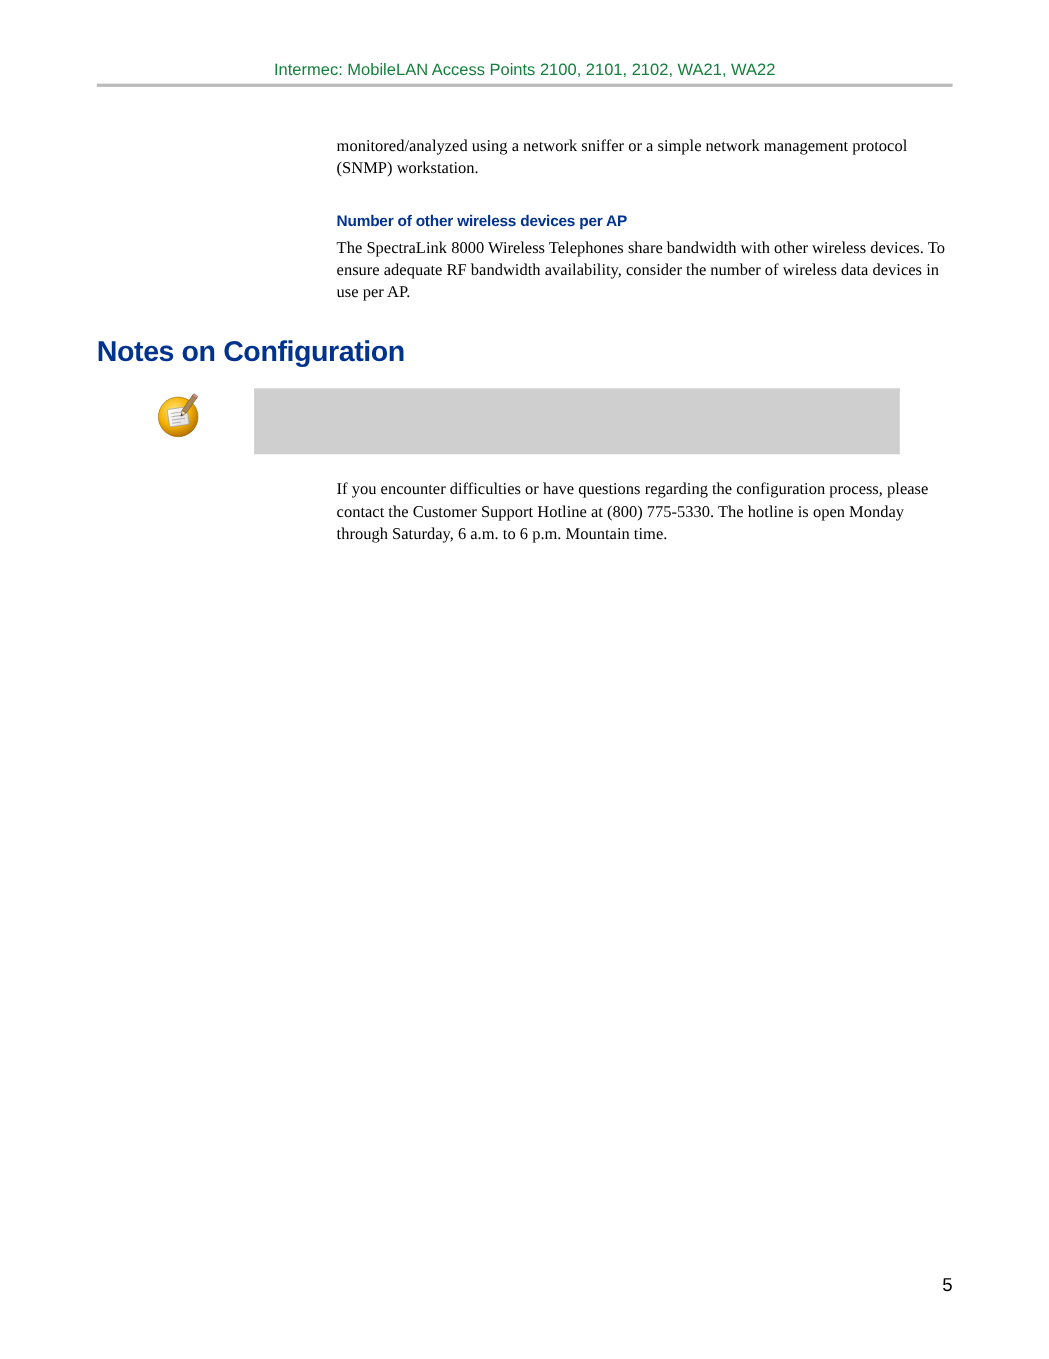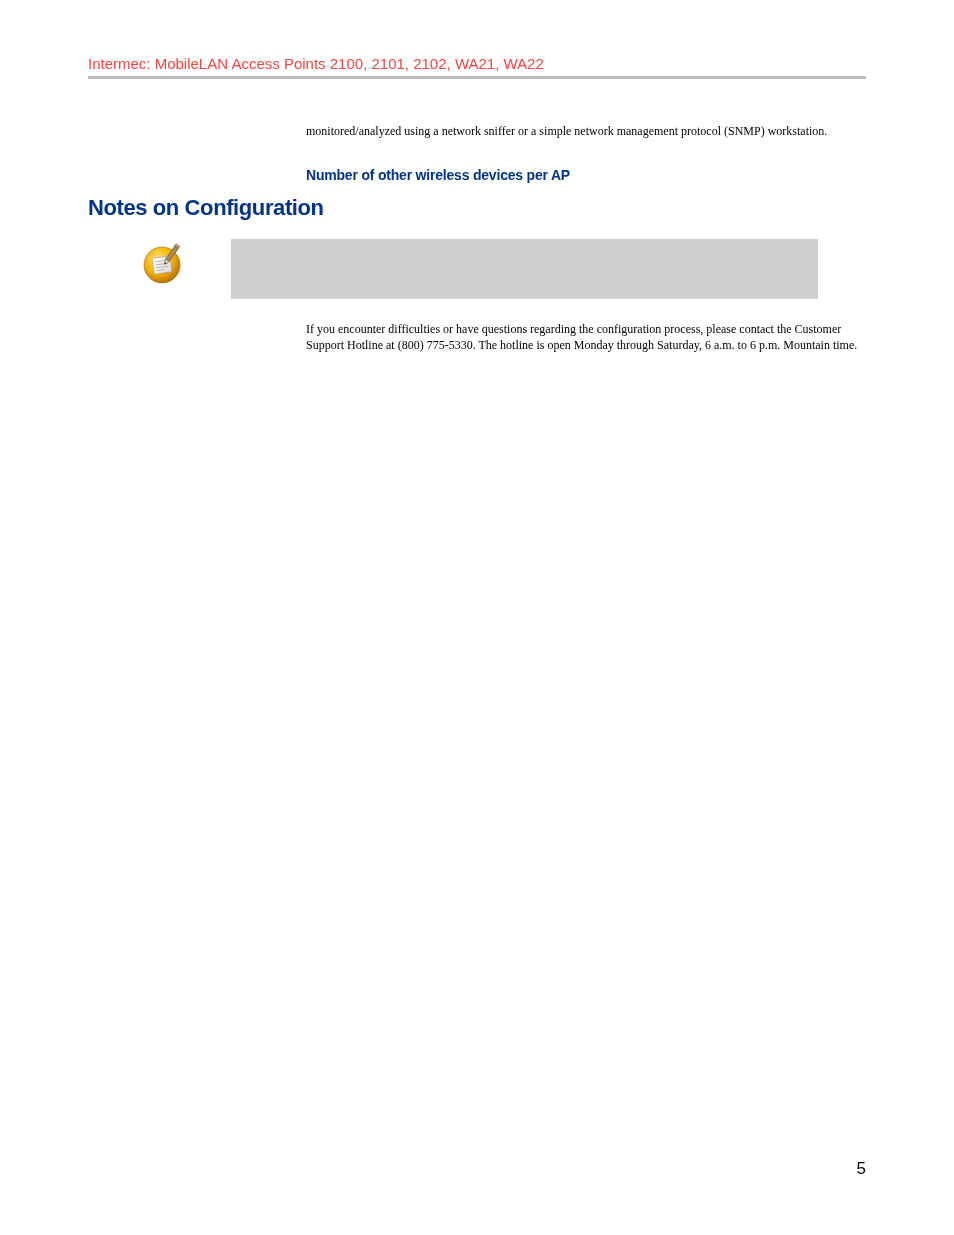--- a/index.html
+++ b/index.html
@@ -15,49 +15,49 @@
       position: relative;
     }
     .page {
       padding: 55px 88px 40px 88px;
       height: 100%;
       position: relative;
     }
     .header-line {
       font-family: Arial, Helvetica, sans-serif;
       font-size: 15px;
-      text-align: left;
-      color: #ef4444;
+      text-align: center;
+      color: #15803d;
       margin-bottom: 4px;
     }
     .header-rule {
       border: none;
       border-top: 3px solid #bbb;
       margin-bottom: 44px;
     }
     .body-content {
       margin-left: 218px;
     }
     .body-p {
-      font-size: 12px;
+      font-size: 15px;
       line-height: 1.35;
       color: #000;
       margin-bottom: 28px;
     }
     .subheading {
       font-family: Arial, Helvetica, sans-serif;
       font-size: 14px;
       font-weight: bold;
       letter-spacing: -0.2px;
       color: #00338e;
       margin-bottom: 8px;
     }
     .section-heading {
       font-family: Arial, Helvetica, sans-serif;
-      font-size: 22px;
+      font-size: 26px;
       font-weight: bold;
       letter-spacing: -0.4px;
       color: #00338e;
       margin-top: 12px;
       margin-bottom: 18px;
     }
     .note-row {
       display: flex;
       align-items: flex-start;
       margin-bottom: 22px;
@@ -93,20 +93,21 @@
 
 <div class="page">
 
   <div class="header-line">Intermec: MobileLAN Access Points 2100, 2101, 2102, WA21, WA22</div>
   <hr class="header-rule">
 
   <div class="body-content">
     <p class="body-p">monitored/analyzed using a network sniffer or a simple network management protocol (SNMP) workstation.</p>
 
     <h3 class="subheading">Number of other wireless devices per AP</h3>
+    <p class="body-p">The SpectraLink 8000 Wireless Telephones share bandwidth with other wireless devices. To ensure adequate RF bandwidth availability, consider the number of wireless data devices in use per AP.</p>
   </div>
 
   <h2 class="section-heading">Notes on Configuration</h2>
 
   <div class="note-row">
     <div class="note-icon-cell">
       <span class="note-icon">
         <svg viewBox="0 0 44 42">
           <defs>
             <radialGradient id="gball" cx="40%" cy="35%" r="65%">

